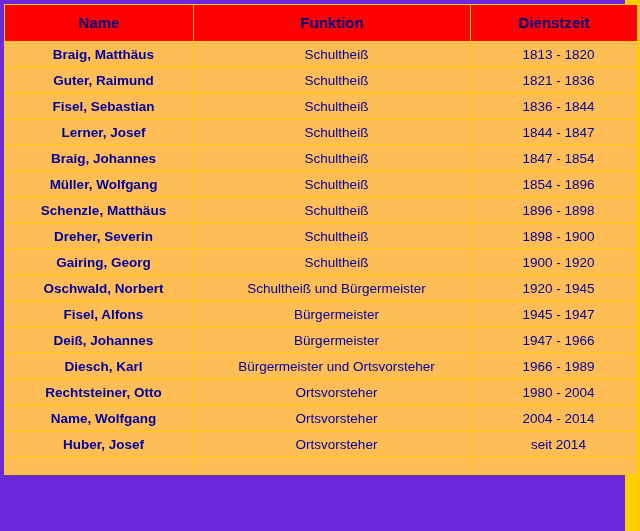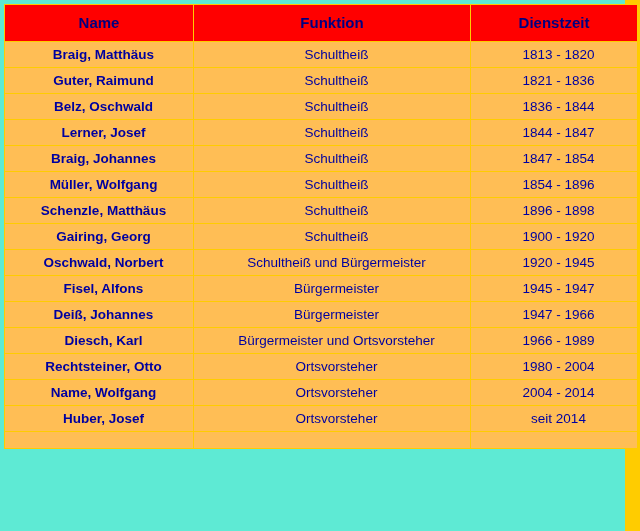--- a/index.html
+++ b/index.html
@@ -10,21 +10,21 @@
   body {
     width: 640px;
     height: 531px;
     font-family: "Liberation Sans", sans-serif;
     overflow: hidden;
   }
   .page {
     width: 625px;
     height: 531px;
     box-sizing: border-box;
-    background: #5eead4;
+    background: #6d28d9;
     padding: 4px 4px 4px 4px;
   }
   table.officials {
     width: 632px;
     border-collapse: separate;
     border-spacing: 1px;
     background: #ffcc00;
     table-layout: fixed;
   }
   table.officials th {
@@ -80,21 +80,21 @@
         <td class="name">Braig, Matthäus</td>
         <td>Schultheiß</td>
         <td>1813 - 1820</td>
       </tr>
       <tr>
         <td class="name">Guter, Raimund</td>
         <td>Schultheiß</td>
         <td>1821 - 1836</td>
       </tr>
       <tr>
-        <td class="name">Belz, Oschwald</td>
+        <td class="name">Fisel, Sebastian</td>
         <td>Schultheiß</td>
         <td>1836 - 1844</td>
       </tr>
       <tr>
         <td class="name">Lerner, Josef</td>
         <td>Schultheiß</td>
         <td>1844 - 1847</td>
       </tr>
       <tr>
         <td class="name">Braig, Johannes</td>
@@ -103,20 +103,25 @@
       </tr>
       <tr>
         <td class="name">Müller, Wolfgang</td>
         <td>Schultheiß</td>
         <td>1854 - 1896</td>
       </tr>
       <tr>
         <td class="name">Schenzle, Matthäus</td>
         <td>Schultheiß</td>
         <td>1896 - 1898</td>
+      </tr>
+      <tr>
+        <td class="name">Dreher, Severin</td>
+        <td>Schultheiß</td>
+        <td>1898 - 1900</td>
       </tr>
       <tr>
         <td class="name">Gairing, Georg</td>
         <td>Schultheiß</td>
         <td>1900 - 1920</td>
       </tr>
       <tr>
         <td class="name">Oschwald, Norbert</td>
         <td>Schultheiß und Bürgermeister</td>
         <td>1920 - 1945</td>

